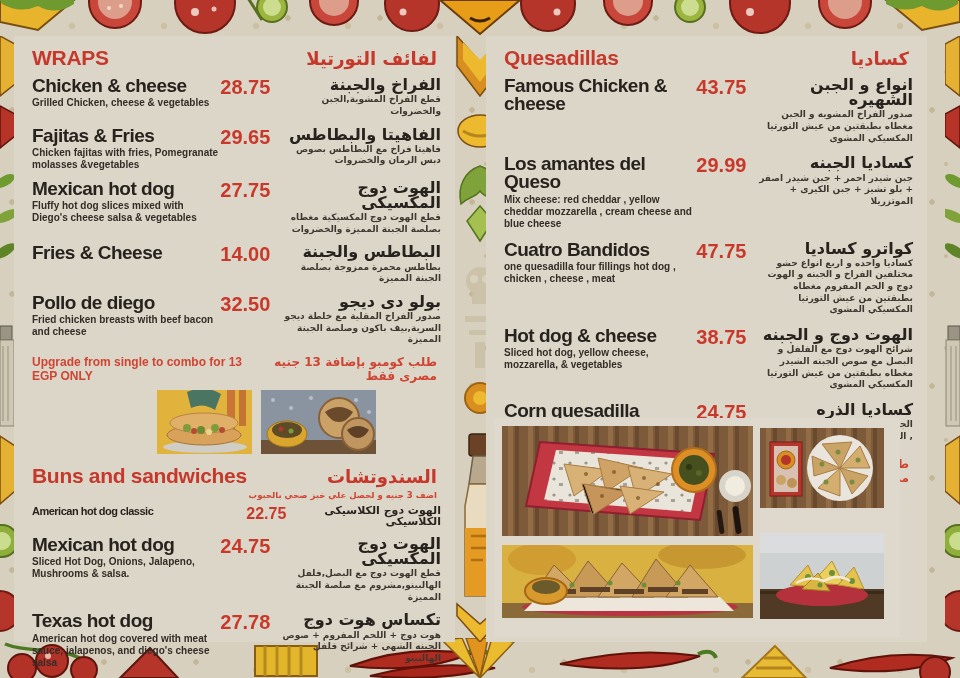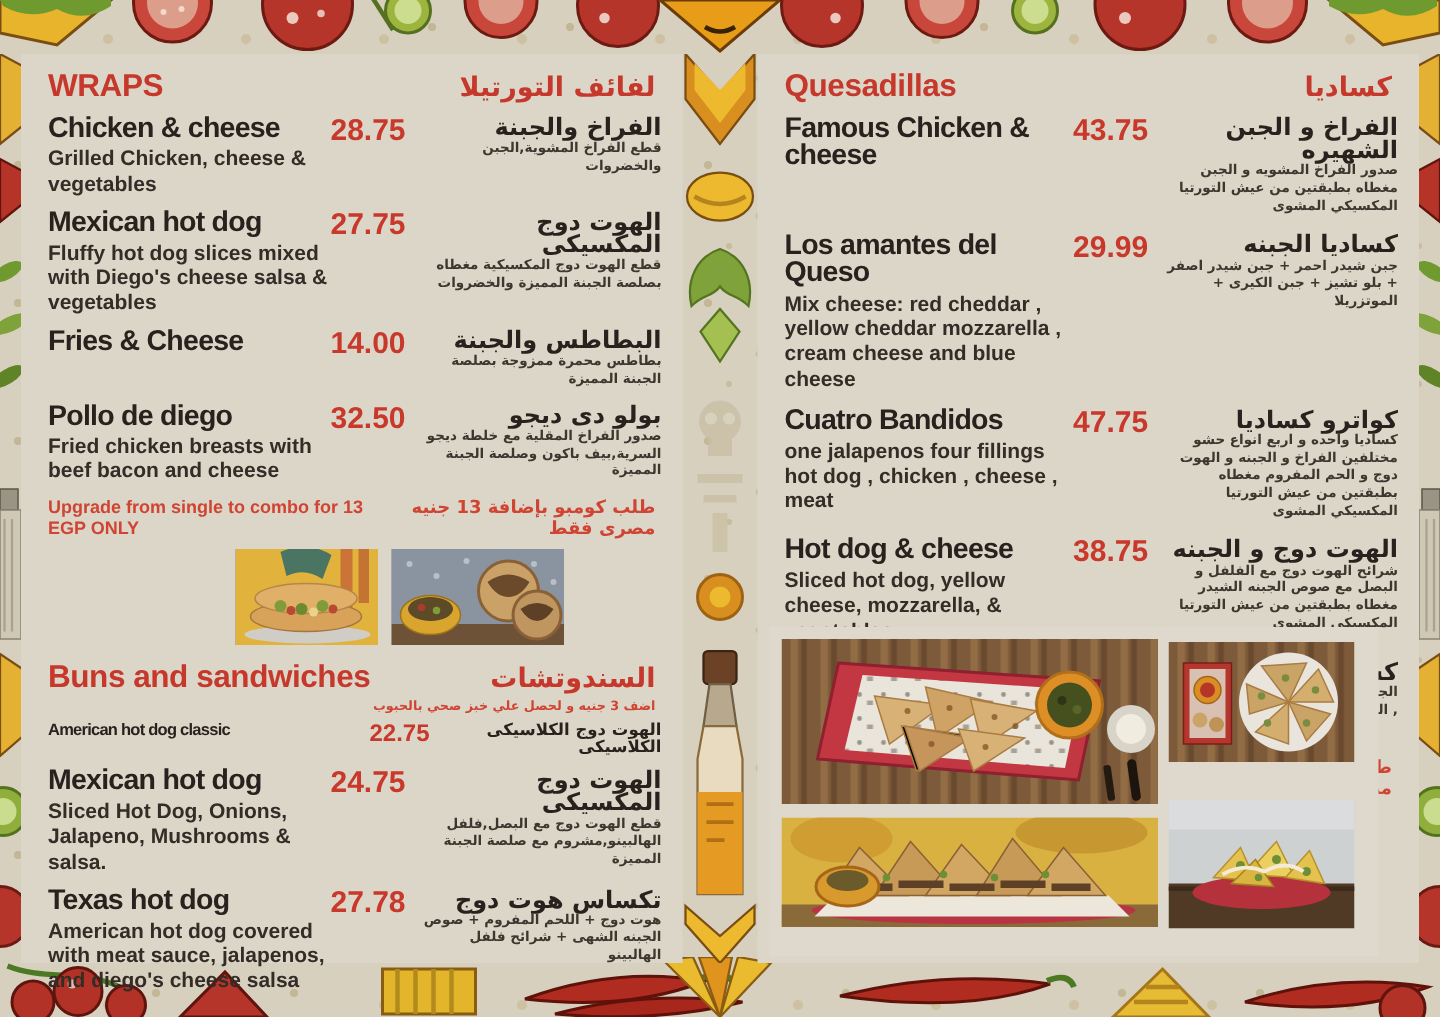--- a/index.html
+++ b/index.html
@@ -20,30 +20,30 @@
       #d7d0bf;
     background-size:92px 92px;
   }
   .deco{position:absolute;pointer-events:none;}
   .panel{
     position:absolute;top:36px;width:441px;height:606px;
     background:var(--panel);
     box-sizing:border-box;padding:10px 18px 0 18px;color:var(--ink);
   }
   .panel-left{left:14px;}
-  .panel-right{left:505px;}
+  .panel-right{left:486px;}
 
   .sec{display:flex;justify-content:space-between;align-items:baseline;margin:0 0 7px 0;text-align:center;}
   .t-en{font-size:21px;font-weight:700;color:var(--red);letter-spacing:-.3px;}
   .t-ar{font-size:18px;font-weight:700;color:var(--red);font-family:"DejaVu Sans",sans-serif;direction:rtl;margin-left:44px;}
 
   .row{display:grid;grid-template-columns:46% 13% 41%;column-gap:2px;margin:0 0 9px 0;}
   .panel-right .row{grid-template-columns:47% 14% 39%;margin-bottom:11px;}
   .nm{font-size:19px;font-weight:700;letter-spacing:-.5px;line-height:.95;}
-  .ds{font-size:14px;font-weight:700;margin-top:2px;line-height:1.2;color:#332c27;}
+  .ds{font-size:10px;font-weight:700;margin-top:2px;line-height:1.2;color:#332c27;}
   .pr{font-size:20px;font-weight:700;color:var(--price);line-height:.9;padding-top:1px;}
   .arc{direction:rtl;text-align:right;}
   .arc .nm{font-size:16px;letter-spacing:0;font-family:"DejaVu Sans",sans-serif;}
   .arc .ds{font-size:9px;color:#3e3730;font-family:"DejaVu Sans",sans-serif;line-height:1.3;}
   .compact .nm{font-size:11px;}
   .compact .pr{font-size:16px;margin-left:26px;}
 
   .combo{display:flex;justify-content:flex-end;font-size:12px;font-weight:700;color:#cf4433;margin:1px 0 7px 0;}
   .combo .c-ar{font-family:"DejaVu Sans",sans-serif;direction:rtl;}
   .note{direction:rtl;text-align:right;font-size:8.5px;font-weight:700;color:#cf4433;margin:-5px 0 6px 0;font-family:"DejaVu Sans",sans-serif;}
@@ -190,20 +190,31 @@
         <div class="nm">Chicken &amp; cheese</div>
         <div class="ds">Grilled Chicken, cheese &amp; vegetables</div>
       </div>
       <div class="pr">28.75</div>
       <div class="arc">
         <div class="nm">الفراخ والجبنة</div>
         <div class="ds">قطع الفراخ المشوية,الجبن والخضروات</div>
       </div>
     </div>
 
+    <div class="row">
+      <div class="en">
+        <div class="nm">Fajitas &amp; Fries</div>
+        <div class="ds">Chicken fajitas with fries, Pomegranate molasses &amp;vegetables</div>
+      </div>
+      <div class="pr">29.65</div>
+      <div class="arc">
+        <div class="nm">الفاهيتا والبطاطس</div>
+        <div class="ds">فاهيتا فراخ مع البطاطس بصوص دبس الرمان والخضروات</div>
+      </div>
+    </div>
 
     <div class="row">
       <div class="en">
         <div class="nm">Mexican hot dog</div>
         <div class="ds">Fluffy hot dog slices mixed with Diego's cheese salsa &amp; vegetables</div>
       </div>
       <div class="pr">27.75</div>
       <div class="arc">
         <div class="nm">الهوت دوج المكسيكى</div>
         <div class="ds">قطع الهوت دوج المكسيكية مغطاه بصلصة الجبنة المميزة والخضروات</div>
@@ -325,42 +336,42 @@
       <span class="t-en">Quesadillas</span>
       <span class="t-ar">كساديا</span>
     </div>
 
     <div class="row">
       <div class="en">
         <div class="nm">Famous Chicken &amp; cheese</div>
       </div>
       <div class="pr">43.75</div>
       <div class="arc">
-        <div class="nm">الفراخ و الجبن الشهيره</div>
+        <div class="nm">انواع و الجبن الشهيره</div>
         <div class="ds">صدور الفراخ المشويه و الجبن مغطاه بطبقتين من عيش التورتيا المكسيكي المشوى</div>
       </div>
     </div>
 
 
     <div class="row">
       <div class="en">
         <div class="nm">Los amantes del Queso</div>
         <div class="ds">Mix cheese: red cheddar , yellow cheddar mozzarella , cream cheese and blue cheese</div>
       </div>
       <div class="pr">29.99</div>
       <div class="arc">
         <div class="nm">كساديا الجبنه</div>
         <div class="ds">جبن شيدر احمر + جبن شيدر اصفر + بلو تشيز + جبن الكيرى + الموتزريلا</div>
       </div>
     </div>
 
     <div class="row">
       <div class="en">
         <div class="nm">Cuatro Bandidos</div>
-        <div class="ds">one jalapenos four fillings hot dog , chicken , cheese , meat</div>
+        <div class="ds">one quesadilla four fillings hot dog , chicken , cheese , meat</div>
       </div>
       <div class="pr">47.75</div>
       <div class="arc">
         <div class="nm">كواترو كساديا</div>
         <div class="ds">كساديا واحده و اربع انواع حشو مختلفين الفراخ و الجبنه و الهوت دوج و الحم المفروم مغطاه بطبقتين من عيش التورتيا المكسيكي المشوى</div>
       </div>
     </div>
 
     <div class="row">
       <div class="en">

